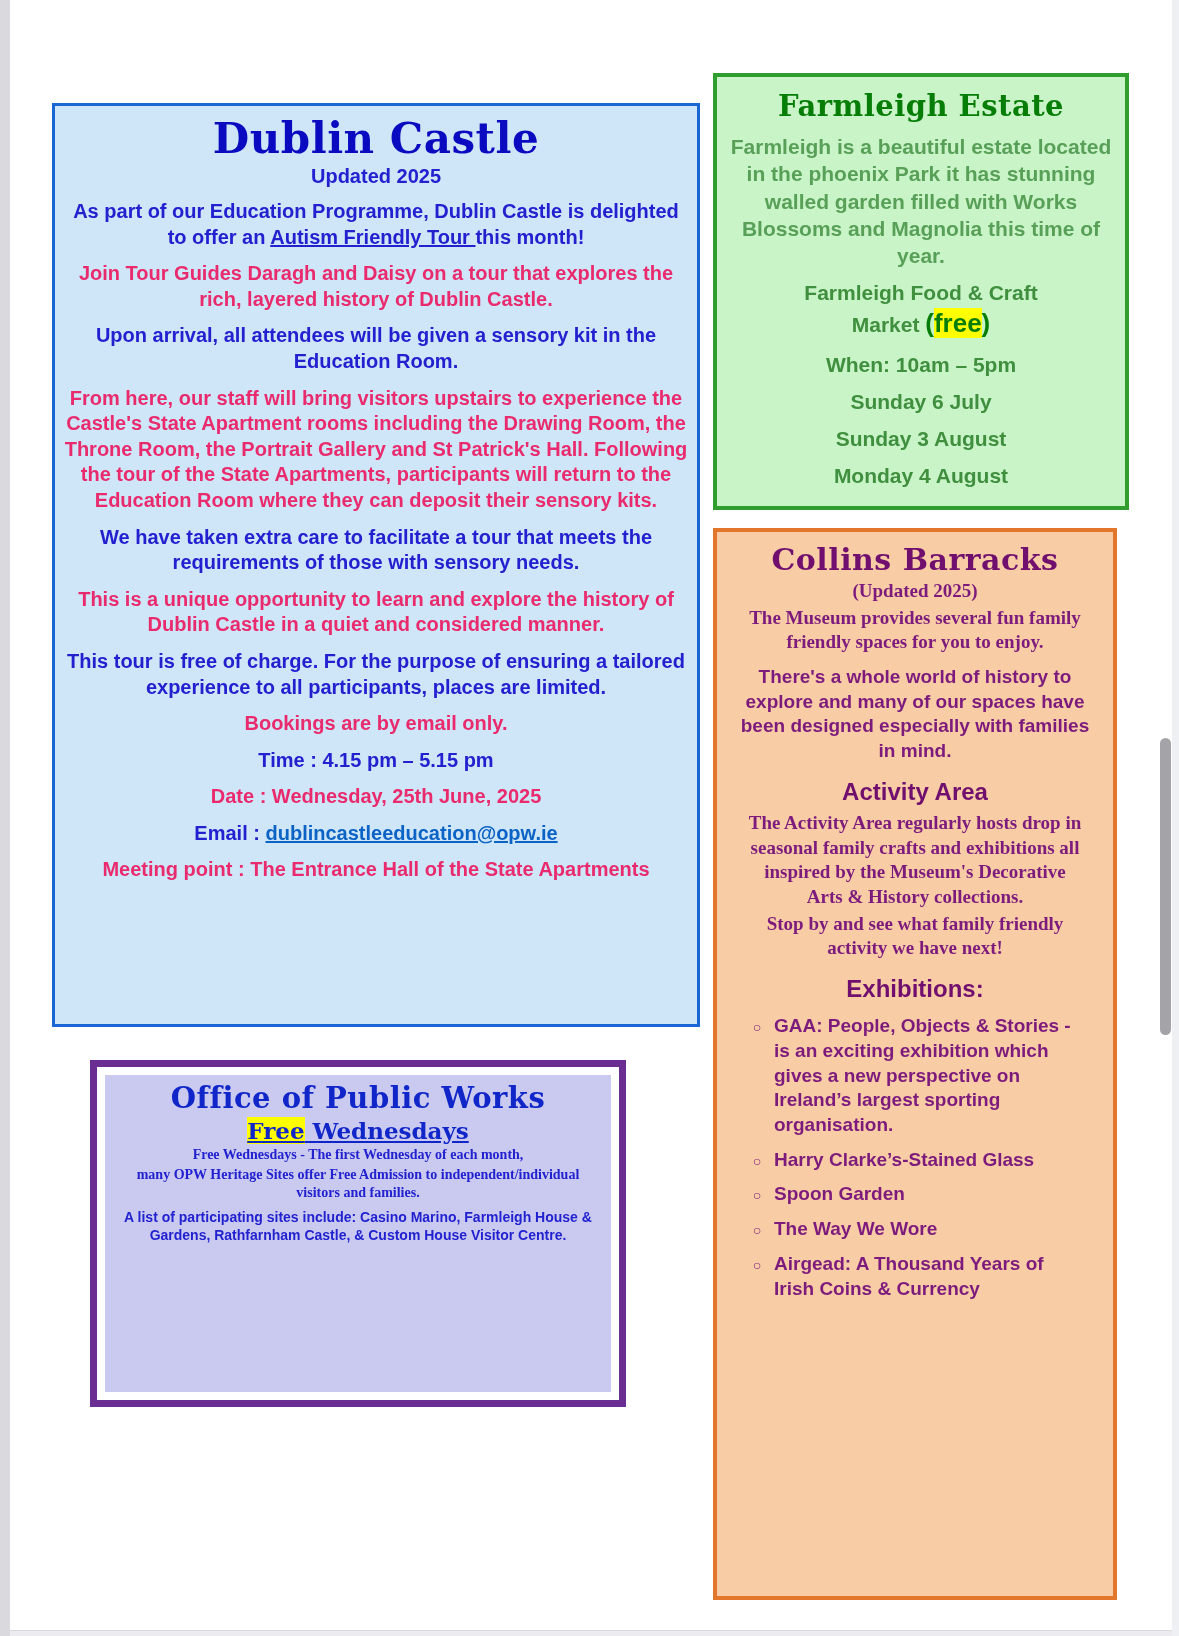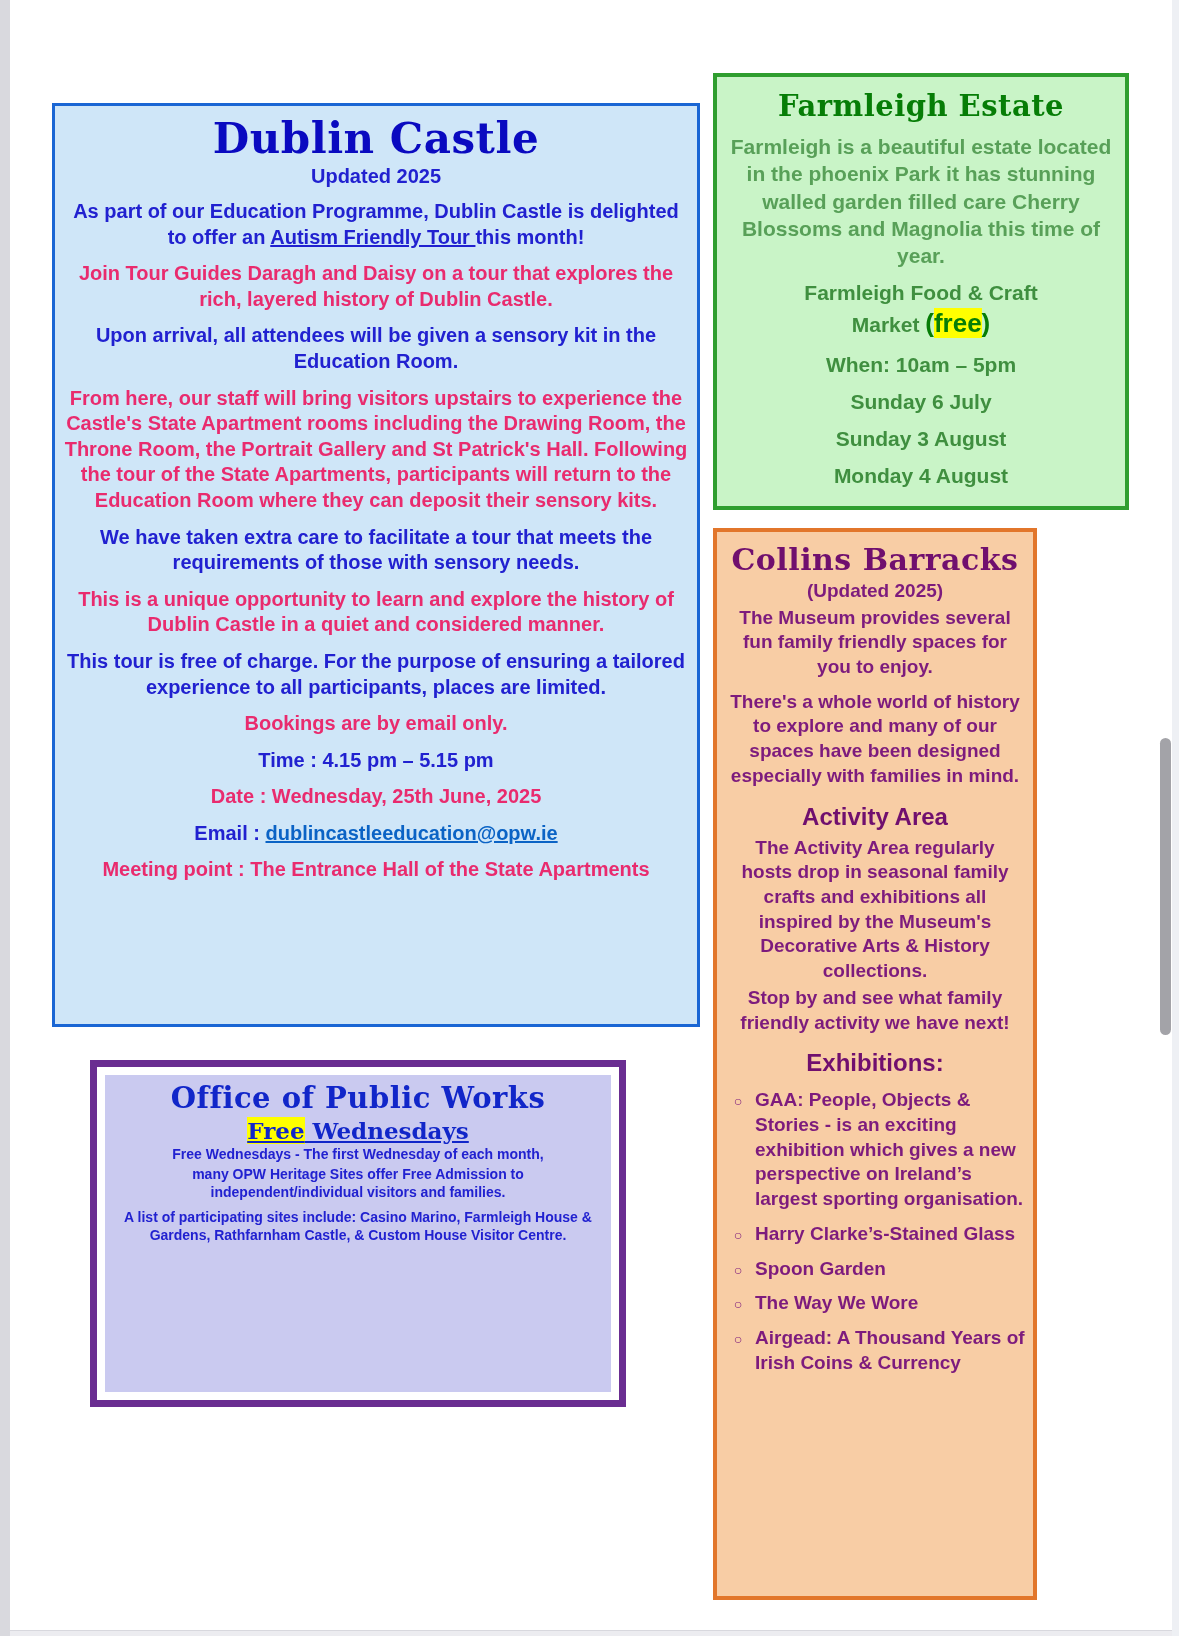--- a/index.html
+++ b/index.html
@@ -9,21 +9,21 @@
   }
   .page-strip{position:absolute;}
   .strip-left{left:0;top:0;width:10px;height:1636px;background:var(--page-margin);}
   .strip-right{left:1172px;top:0;width:7px;height:1636px;background:#eef0f4;}
   .strip-bottom{left:10px;top:1630px;width:1162px;height:6px;background:#ececf0;border-top:1px solid #d8d8de;}
   .scroll-thumb{position:absolute;left:1160px;top:738px;width:11px;height:297px;border-radius:6px;background:var(--scrollbar);}
 
   .card{position:absolute;box-sizing:border-box;overflow:hidden;text-align:center;font-weight:bold;}
   .card-dublin{left:52px;top:103px;width:648px;height:924px;background:var(--dublin-bg);border:3px solid var(--dublin-border);padding:6px 8px;}
   .card-farmleigh{left:713px;top:73px;width:416px;height:437px;background:var(--farmleigh-bg);border:4px solid var(--farmleigh-border);padding:8px 4px;}
-  .card-collins{left:713px;top:528px;width:324px;height:1072px;background:var(--collins-bg);border:4px solid var(--collins-border);padding:8px 4px;}
+  .card-collins{left:713px;top:528px;width:404px;height:1072px;background:var(--collins-bg);border:4px solid var(--collins-border);padding:8px 23px;}
   .card-opw{left:90px;top:1060px;width:536px;height:347px;background:#ffffff;border:7px solid var(--opw-border);padding:8px;}
   .opw-inner{background:var(--opw-bg);width:100%;height:100%;box-sizing:border-box;padding:4px 6px;}
 
   .title-font{font-family:"DejaVu Serif",serif;font-weight:bold;letter-spacing:.5px;}
   .t-dublin{font-size:42px;color:var(--dublin-title);margin:2px 0 0 0;}
   .t-sub-dublin{font-size:20px;color:var(--blue-text);margin:2px 0 4px 0;}
   .t-farmleigh{font-size:29px;color:var(--green-title);margin:4px 0 6px 0;}
   .t-collins{font-size:30px;color:var(--collins-title);margin:2px 0 2px 0;}
   .t-opw{font-size:29px;color:var(--opw-title);margin:2px 0 0 0;}
   .t-sub-opw{font-size:23px;color:var(--opw-title);margin:2px 0 2px 0;font-family:"DejaVu Serif",serif;text-decoration:underline;}
@@ -32,21 +32,21 @@
   .card-farmleigh .para{font-size:21px;line-height:1.3;margin:10px 0;}
   .card-collins .para{font-size:19px;line-height:1.3;margin:10px 0;}
   .card-opw .para{font-size:14px;line-height:1.27;margin:8px 0;}
 
   .blue{color:var(--blue-text);}
   .pink{color:var(--pink-text);}
   .green{color:var(--green-text);}
   .green-light{color:var(--green-light-text);}
   .purple{color:var(--purple-text);}
   .h-purple{color:var(--collins-title);font-size:24px !important;margin:12px 0 4px 0 !important;}
-  .tight{margin:2px 8px !important;}
+  .tight{margin:2px 8px !important;font-family:Liberation Serif, serif;}
   .u{text-decoration:underline;}
   .b{font-weight:bold;}
   .hl{background:var(--highlight);}
   .big{font-size:26px;color:var(--green-title);}
   a.link, .link{color:var(--link);text-decoration:underline;cursor:pointer;}
 
   .bullet{display:flex;text-align:left;margin:10px 0;}
   .bullet .marker{flex:0 0 34px;text-align:center;font-size:14px;padding-top:4px;}
   .bullet .btext{flex:1;padding-right:2px;}
 </style>
@@ -73,21 +73,21 @@
       <div class="para blue"><span>Time : 4.15 pm – 5.15 pm</span></div>
       <div class="para pink"><span>Date : Wednesday, 25th June, 2025</span></div>
       <div class="para blue"><span>Email : </span><a class="link">dublincastleeducation@opw.ie</a></div>
       <div class="para pink"><span>Meeting point : The Entrance Hall of the State Apartments</span></div>
     </div>
 </div>
 
 <div class="card card-farmleigh">
   <div class="title-font t-farmleigh">Farmleigh Estate</div>
   <div>
-      <div class="para green-light"><span>Farmleigh is a beautiful estate located in the phoenix Park it has stunning walled garden filled care Cherry Blossoms and Magnolia this time of year.</span></div>
+      <div class="para green-light"><span>Farmleigh is a beautiful estate located in the phoenix Park it has stunning walled garden filled with Works Blossoms and Magnolia this time of year.</span></div>
       <div class="para green"><span>Farmleigh Food &amp; Craft</span><br><span>Market </span><span class="big">(</span><span class="hl big">free</span><span class="big">)</span></div>
       <div class="para green"><span>When:  10am – 5pm</span></div>
       <div class="para green"><span>Sunday 6 July</span></div>
       <div class="para green"><span>Sunday 3 August</span></div>
       <div class="para green"><span>Monday 4 August</span></div>
     </div>
 </div>
 
 <div class="card card-collins">
   <div class="title-font t-collins">Collins Barracks</div>

